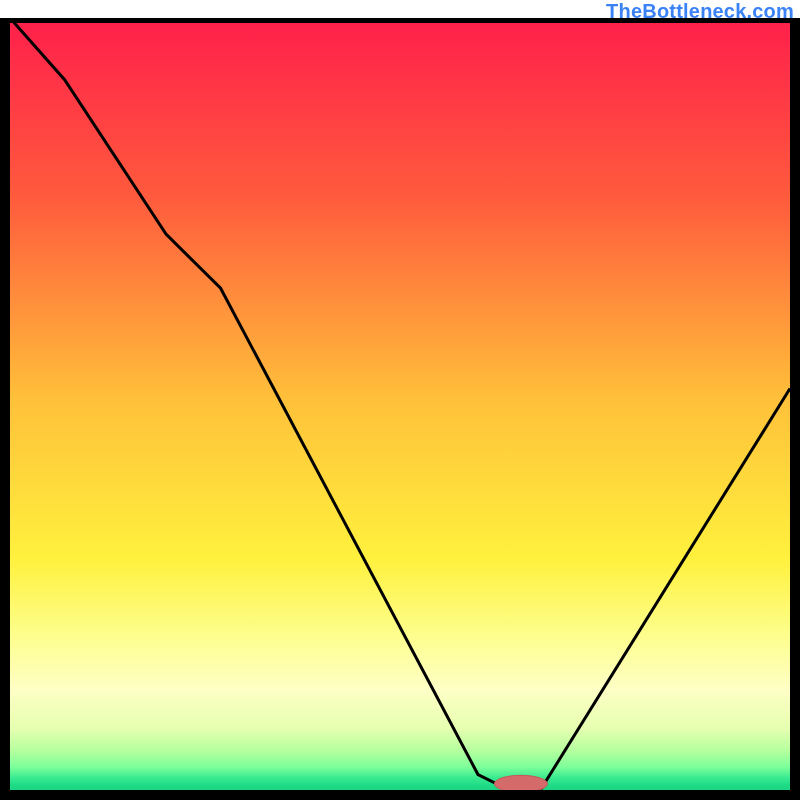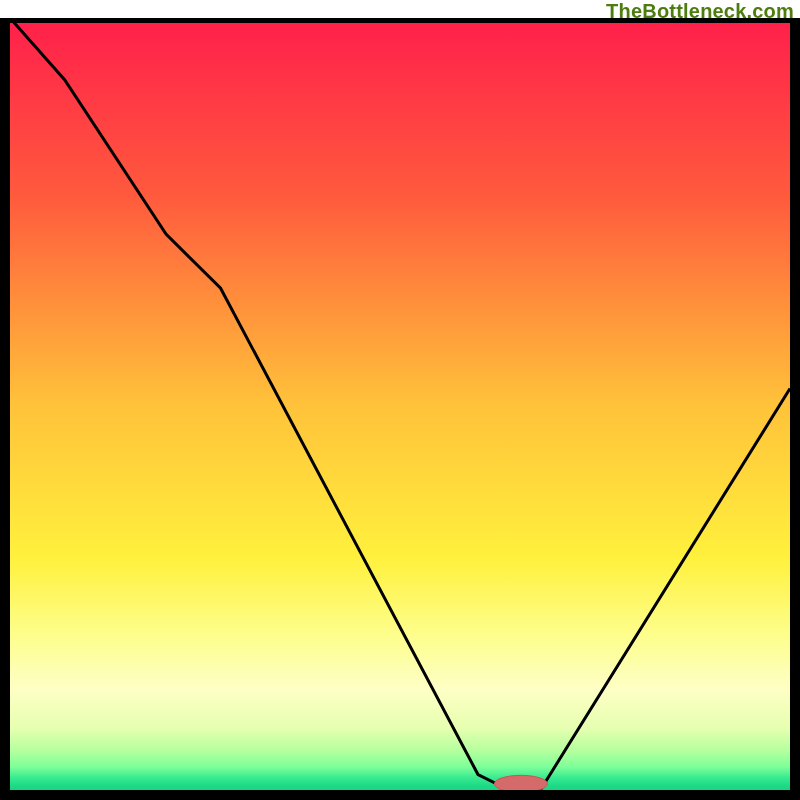--- a/index.html
+++ b/index.html
@@ -18,21 +18,21 @@
     height: 782px;
     box-sizing: border-box;
   }
   .watermark {
     position: absolute;
     top: 0;
     right: 6px;
     font-family: Arial, Helvetica, sans-serif;
     font-size: 20px;
     font-weight: 600;
-    color: #4d7c0f;
+    color: #3b82f6;
     letter-spacing: 0.2px;
   }
   svg { display: block; }
 </style>
 </head>
 <body>
 
 <div class="watermark">TheBottleneck.com</div>
 
 <div class="frame">

